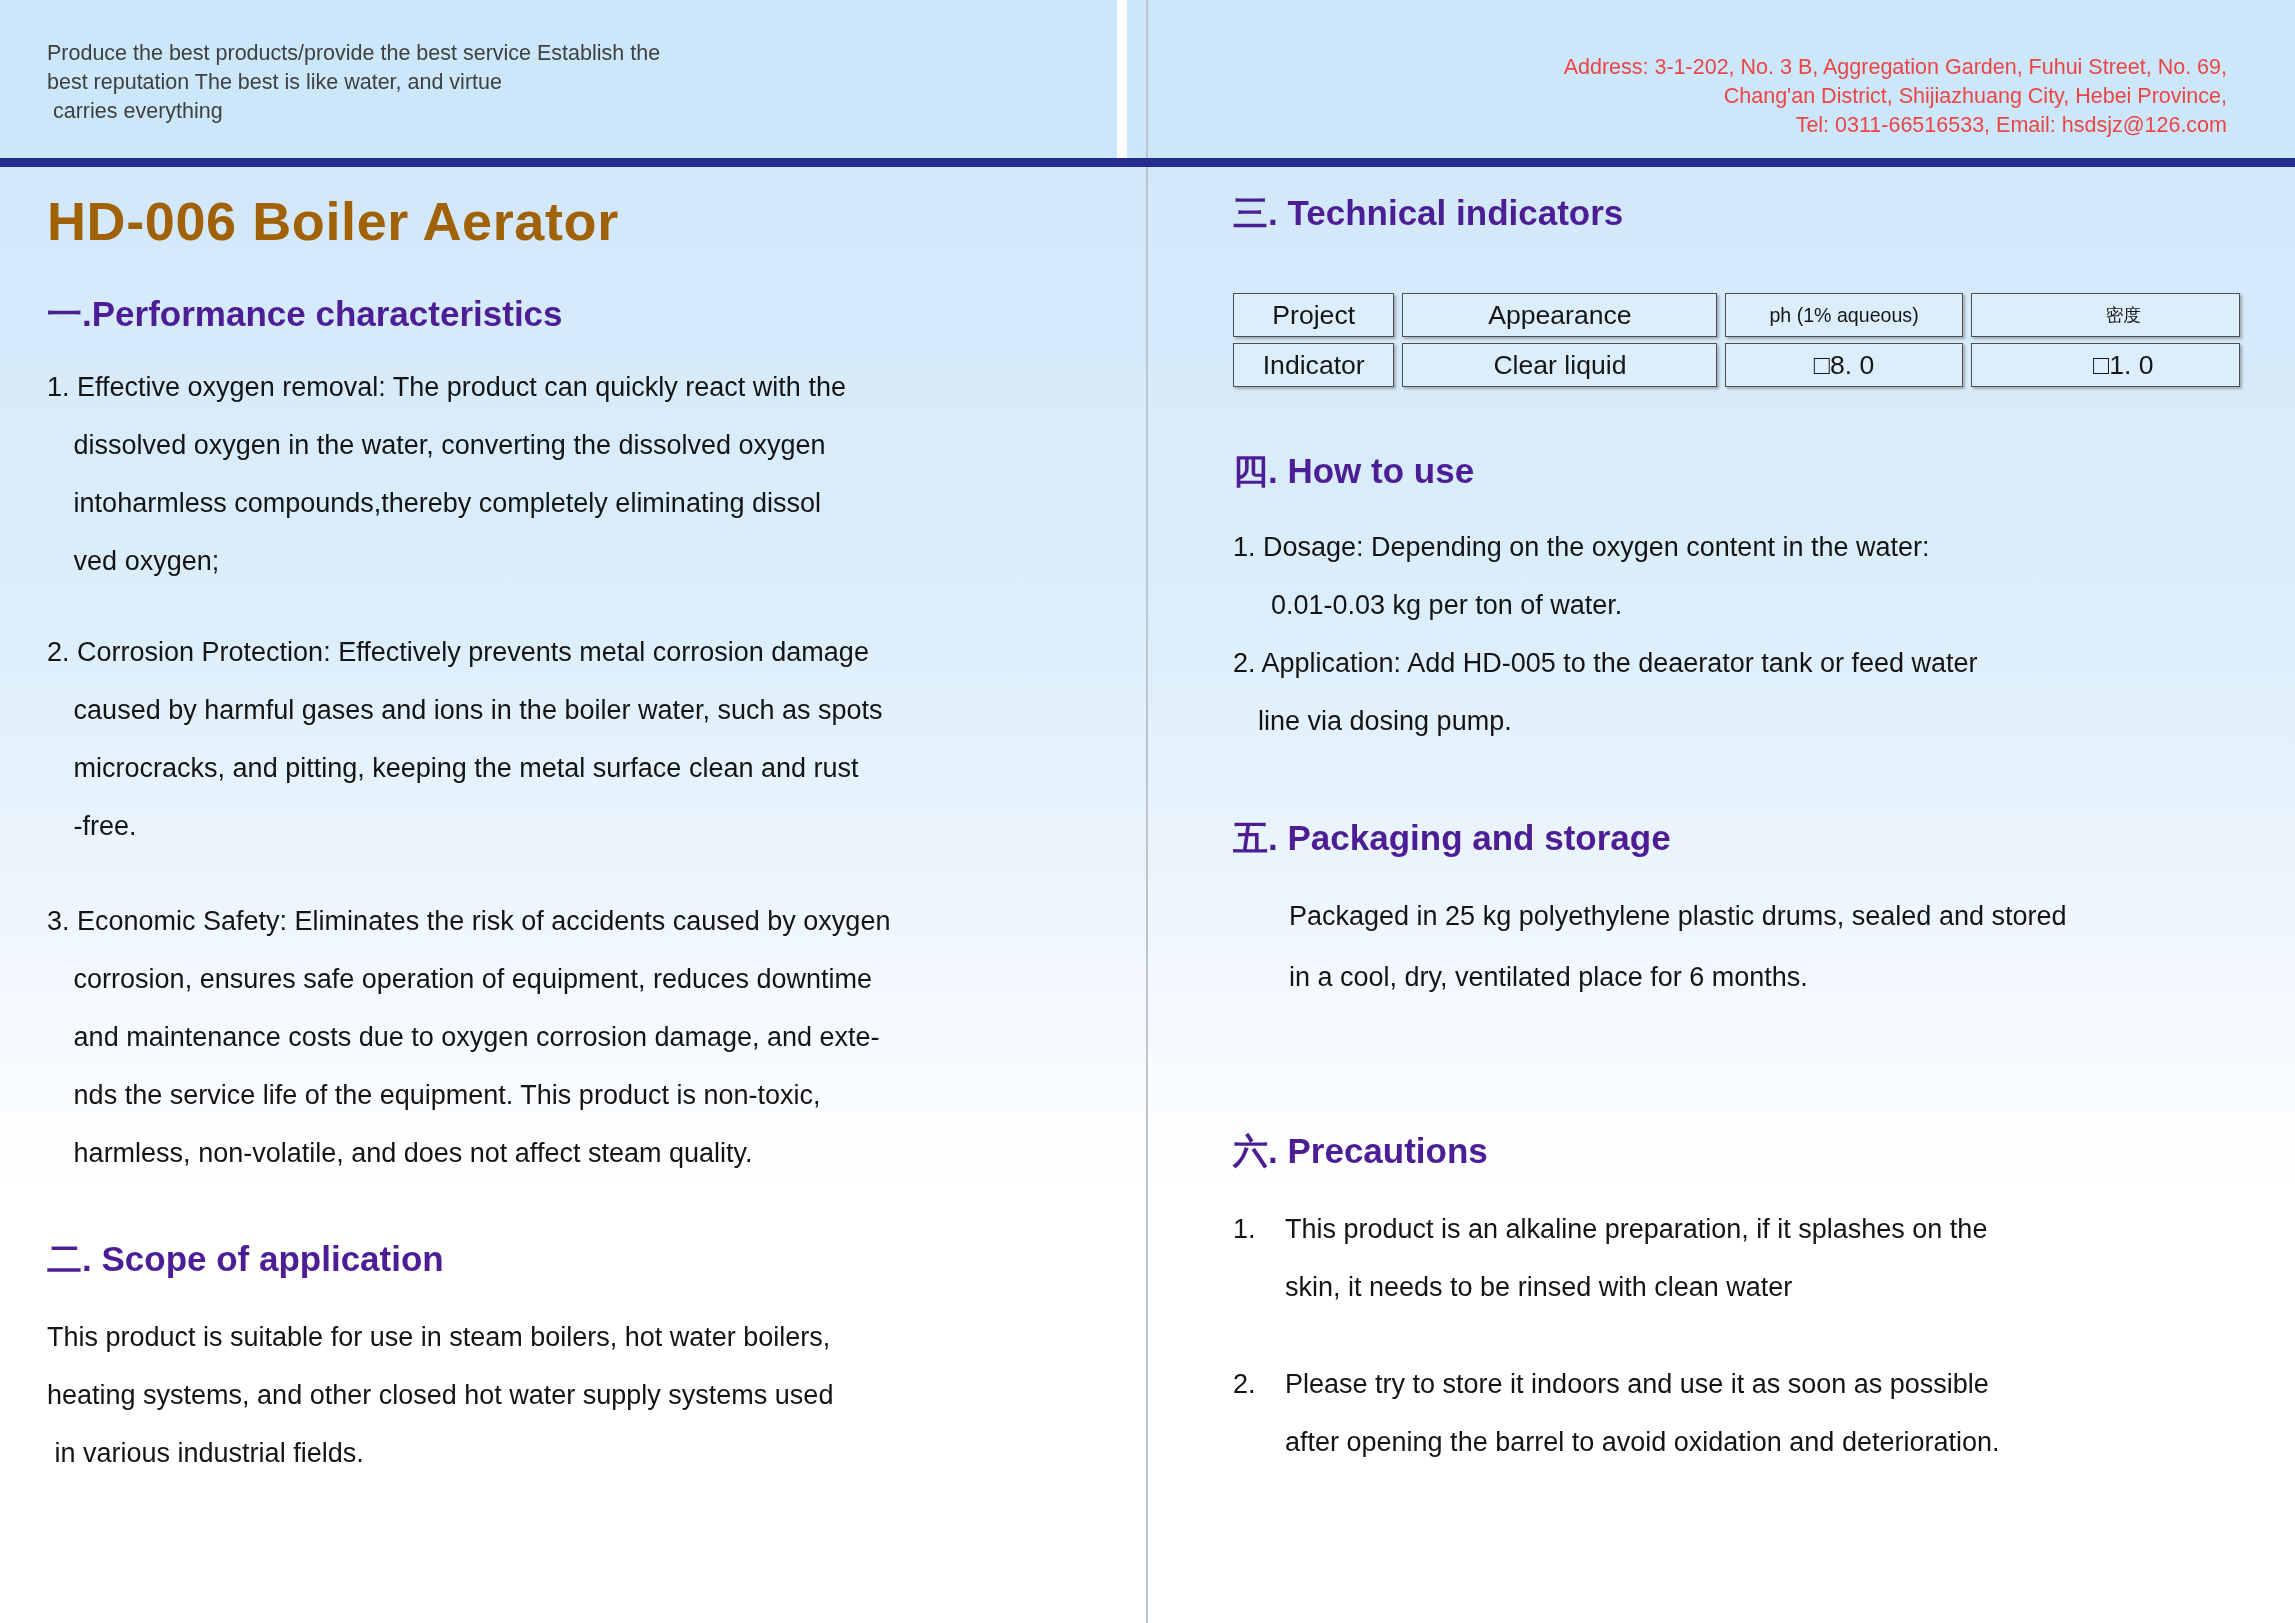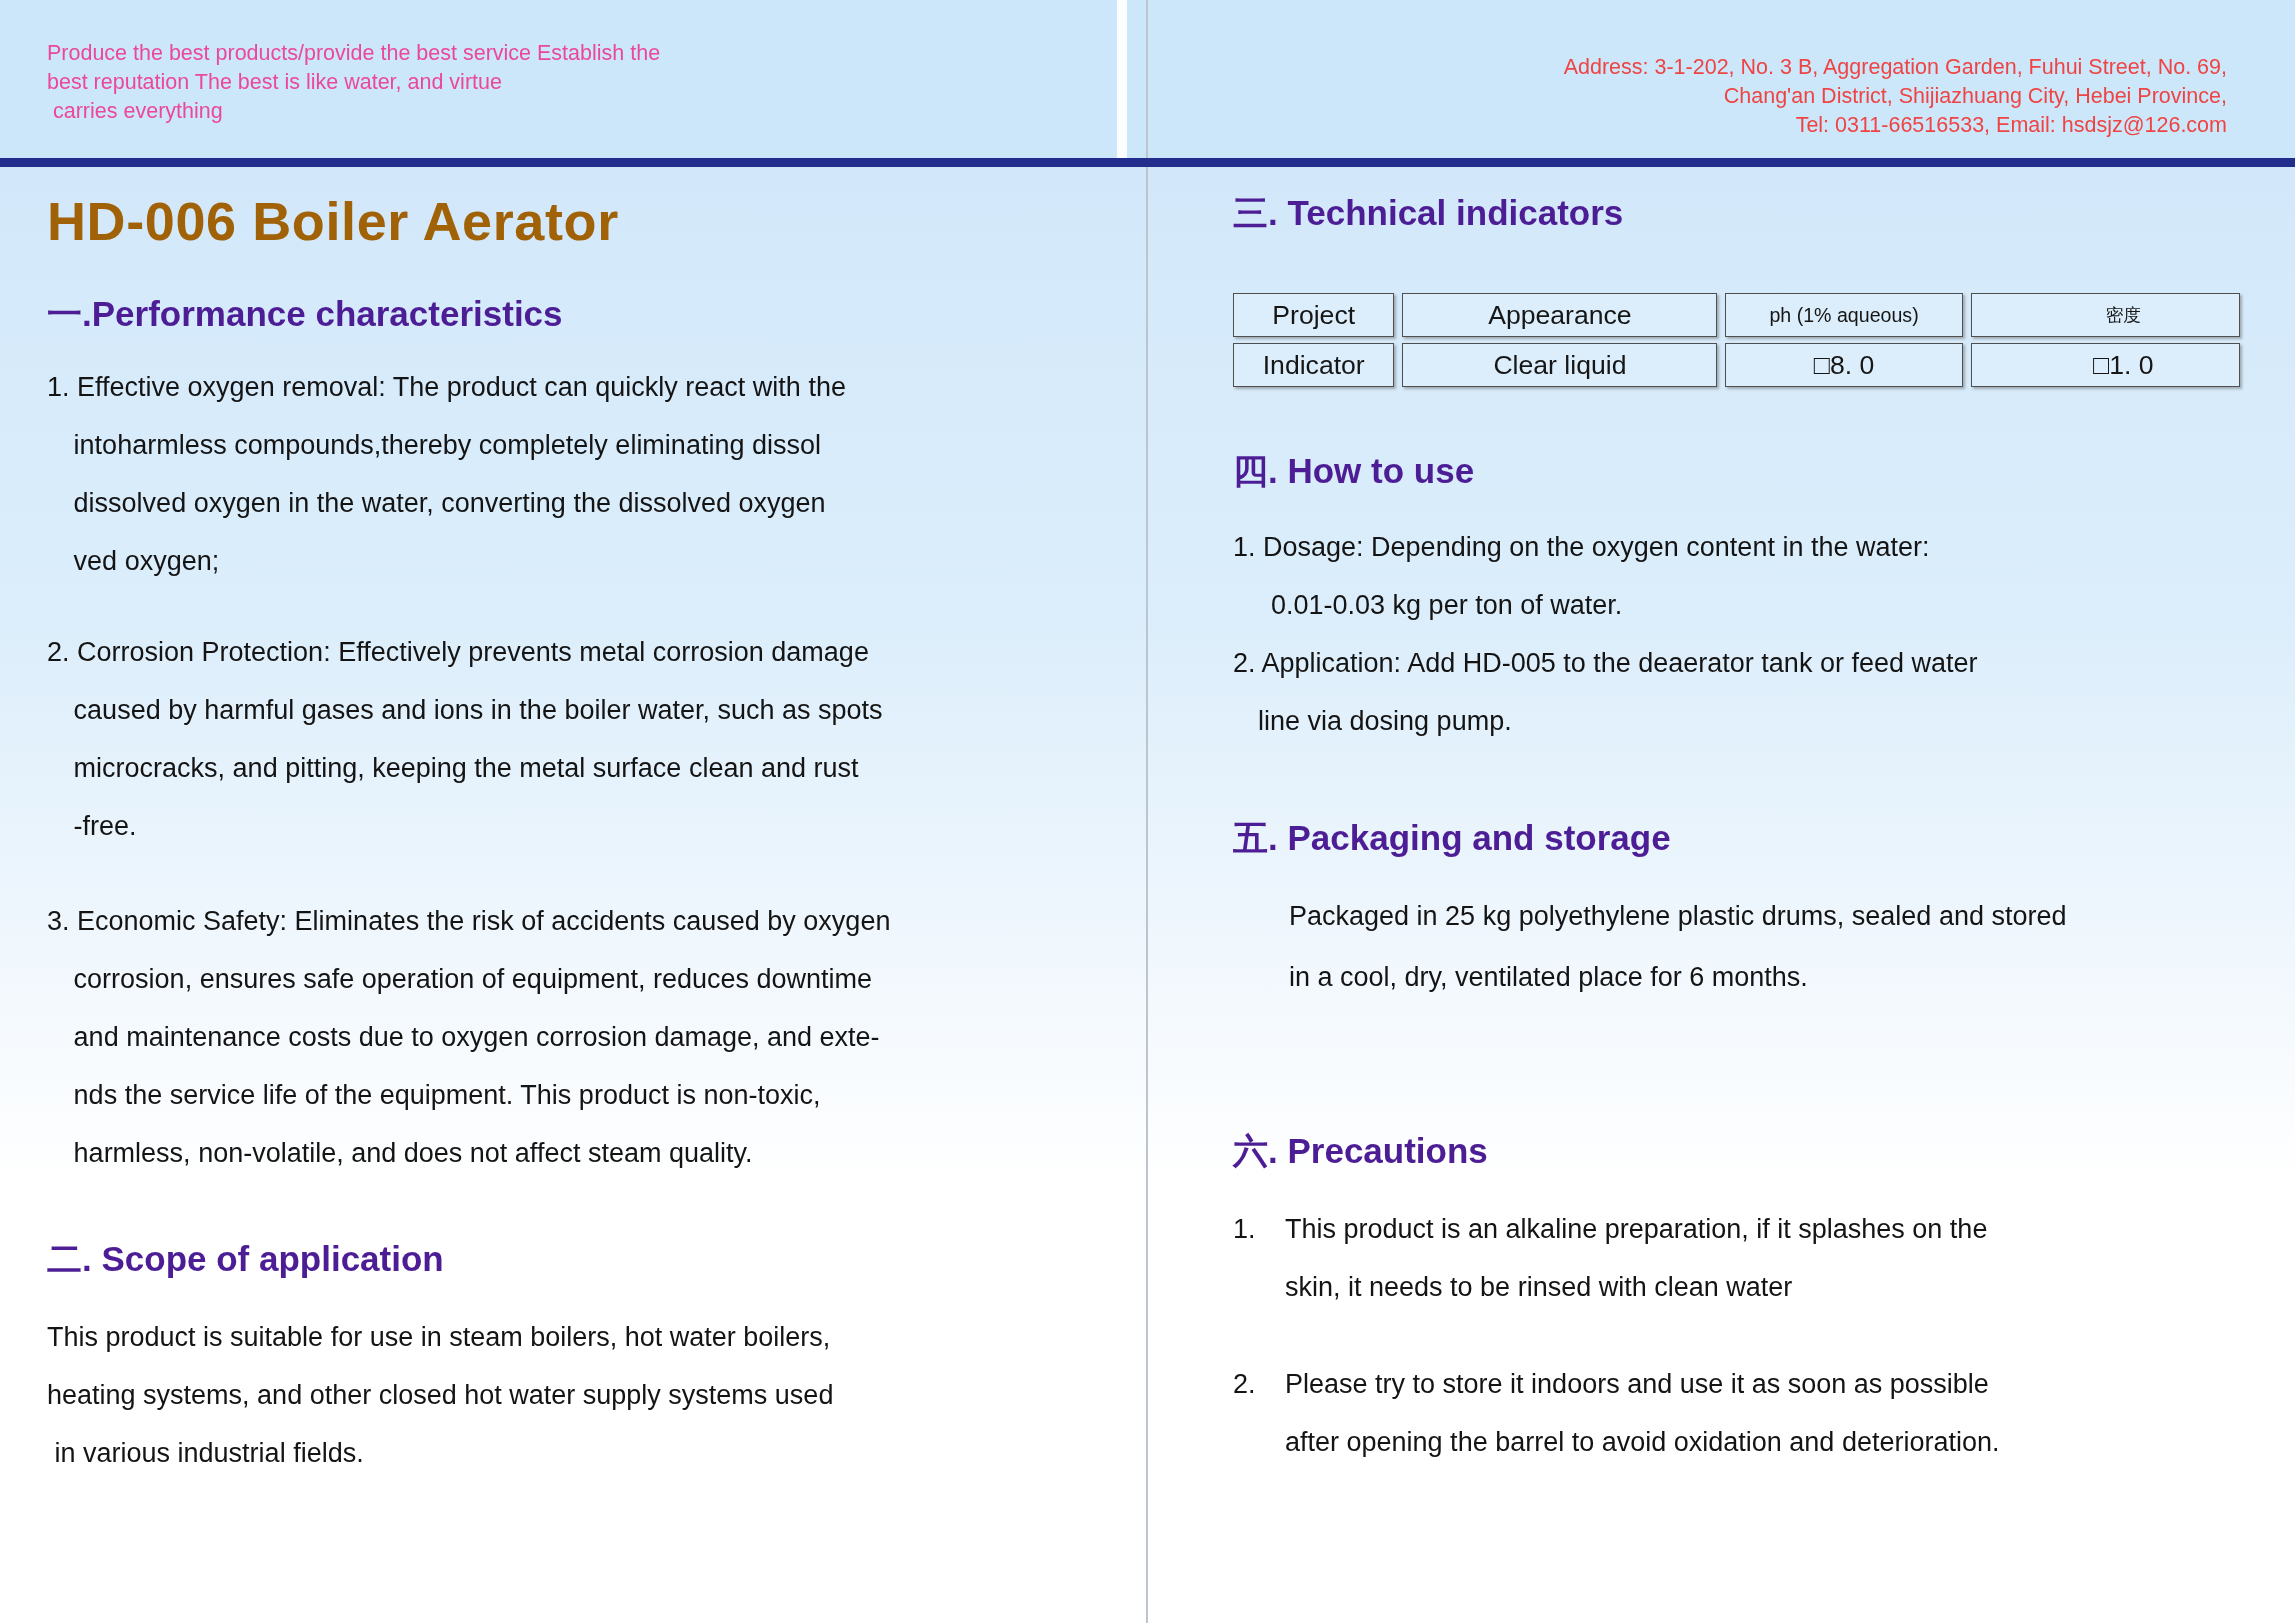--- a/index.html
+++ b/index.html
@@ -7,21 +7,21 @@
     width:2295px;height:1623px;position:relative;background:#ffffff;
     font-family:"Liberation Sans", sans-serif;color:#111;overflow:hidden;
   }
   
   .header-band{position:absolute;left:0;top:0;width:2295px;height:158px;background:#cbe7f9;}
   .header-gap{position:absolute;left:1117px;top:0;width:10px;height:158px;background:#fbfdff;}
   .navy-bar{position:absolute;left:0;top:158px;width:2295px;height:8.9px;background:#232d8c;z-index:6;}
   .v-divider{position:absolute;left:1146px;top:0;width:1.9px;height:1623px;background:#bcc5ce;z-index:2;}
   .content-grad{position:absolute;left:0;top:167px;width:2295px;height:1201px;
     background:linear-gradient(180deg,#d2e8fa 0%,#dceefb 38%,#eef6fd 62%,#ffffff 85%,#ffffff 100%);}
-  .slogan{position:absolute;left:47px;top:39px;font-size:21.5px;line-height:29px;color:#ec4899;z-index:3;}
+  .slogan{position:absolute;left:47px;top:39px;font-size:21.5px;line-height:29px;color:#404040;z-index:3;}
   .address{position:absolute;right:68px;top:53px;font-size:21.5px;line-height:29px;color:#ef4444;text-align:right;z-index:3;}
   .line{white-space:pre-wrap;}
   
   .col{position:absolute;top:190px;z-index:4;}
   .col-left{left:47px;width:1069px;}
   .col-right{left:1233px;width:1019px;}
   .doc-title{font-size:54px;font-weight:bold;color:#a16207;letter-spacing:0.6px;}
   .sec-head{font-size:35px;font-weight:bold;color:#4c1d95;}
   .body-txt{font-size:27px;line-height:58px;color:#141414;}
   .cont{padding-left:26.6px;}
@@ -75,22 +75,22 @@
   <div class="line">Tel: 0311-66516533, Email: hsdsjz@126.com</div>
 </div>
 
 <div class="col col-left">
   <div class="doc-title">HD-006 Boiler Aerator</div>
 
   <div class="sec-head l-s1-head">一.Performance characteristics</div>
 
   <div class="body-txt l-item1">
     <div class="line">1. Effective oxygen removal: The product can quickly react with the</div>
+    <div class="line cont">dissolved oxygen in the water, converting the dissolved oxygen</div>
     <div class="line cont">intoharmless compounds,thereby completely eliminating dissol</div>
-    <div class="line cont">dissolved oxygen in the water, converting the dissolved oxygen</div>
     <div class="line cont">ved oxygen;</div>
   </div>
 
   <div class="body-txt l-item2">
     <div class="line">2. Corrosion Protection: Effectively prevents metal corrosion damage</div>
     <div class="line cont">caused by harmful gases and ions in the boiler water, such as spots</div>
     <div class="line cont">microcracks, and pitting, keeping the metal surface clean and rust</div>
     <div class="line cont">-free.</div>
   </div>
 

